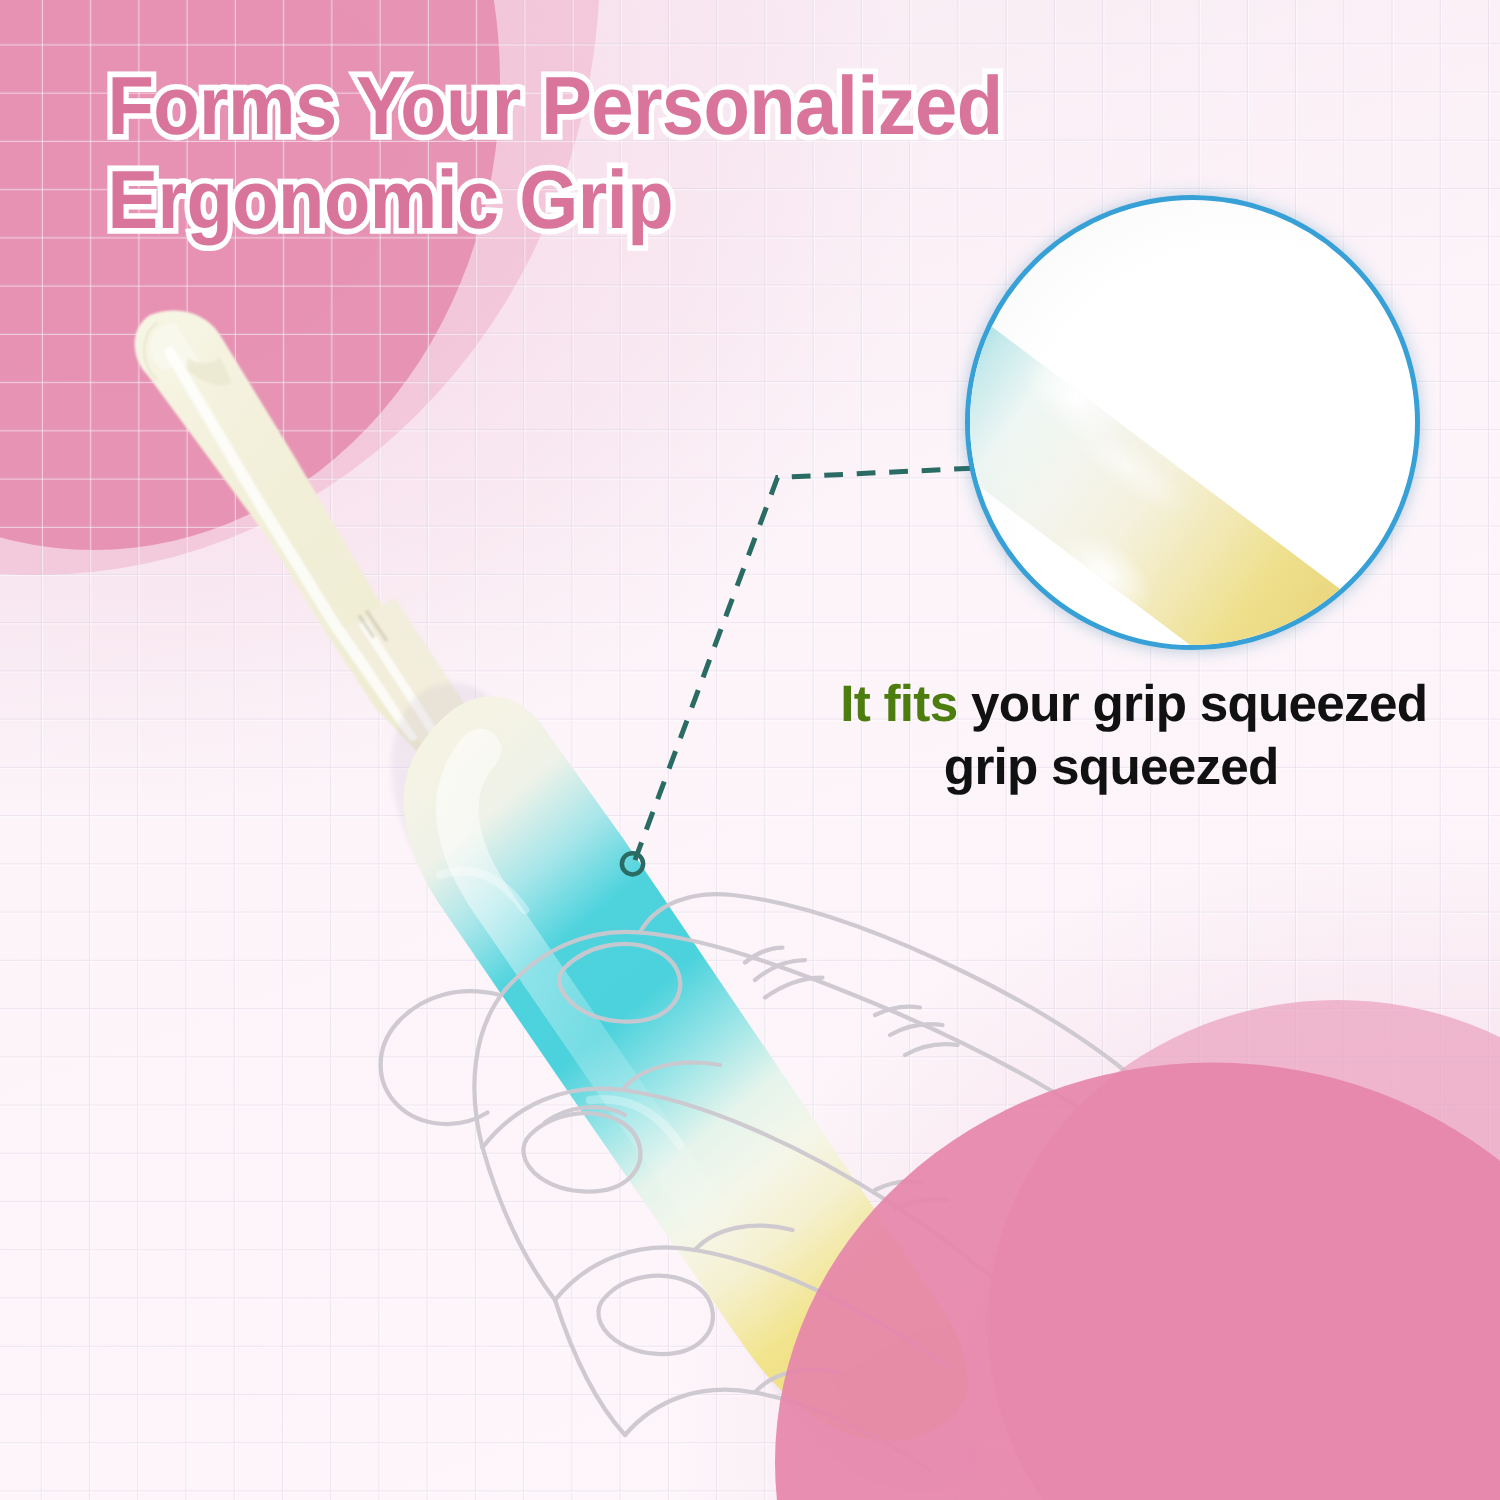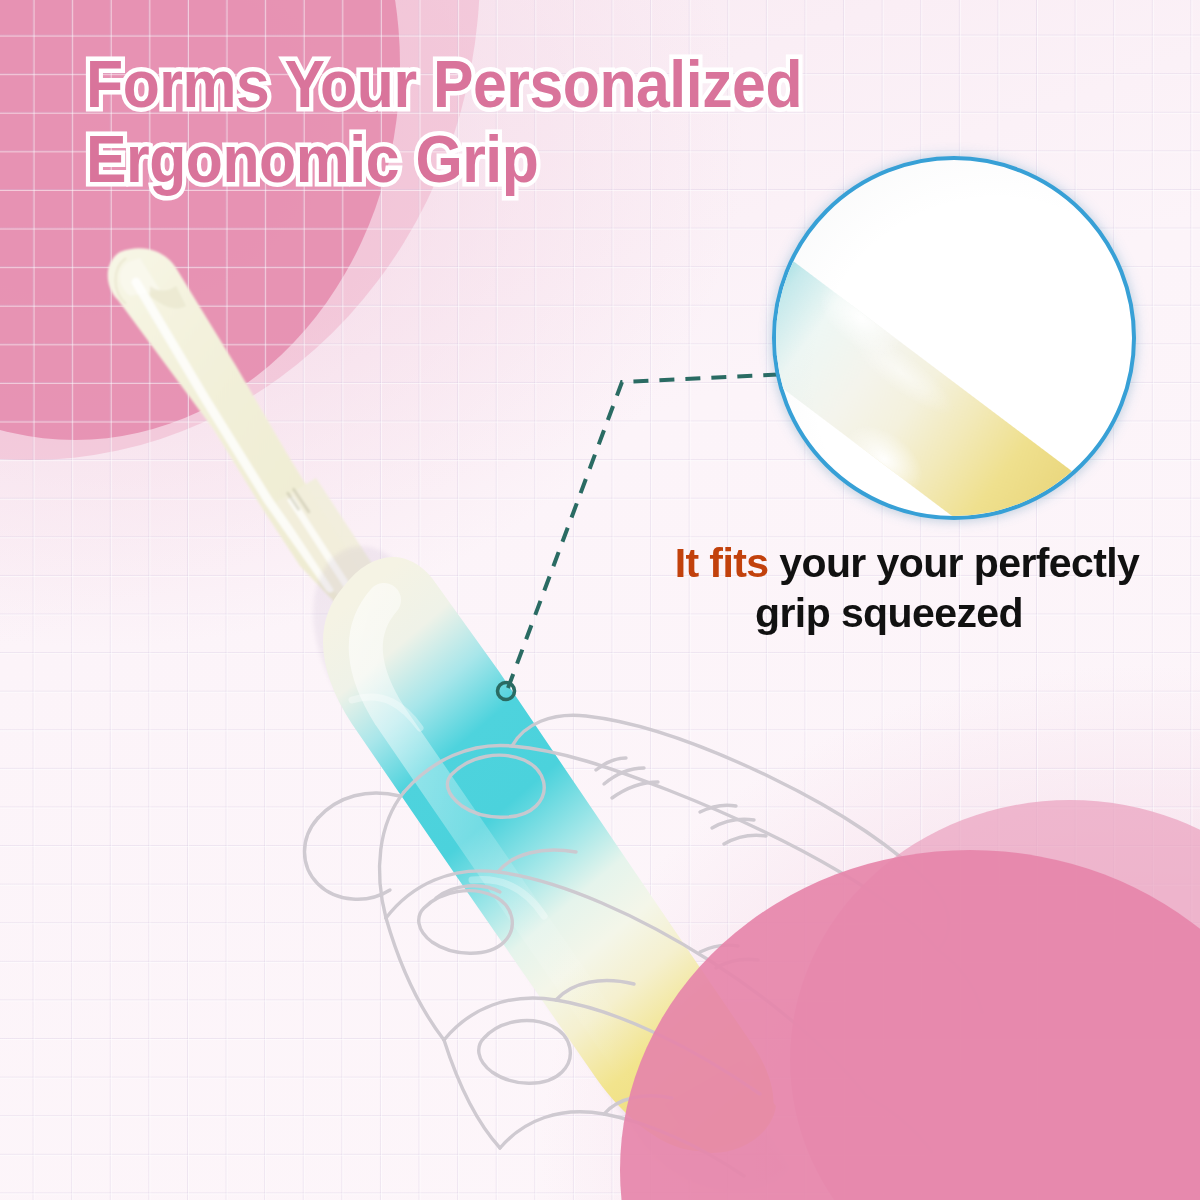--- a/index.html
+++ b/index.html
@@ -171,21 +171,21 @@
     top: 538px;
     width: 586px;
     text-align: center;
     font-family: "Liberation Sans", sans-serif;
     font-weight: bold;
     font-size: 41px;
     line-height: 1.22;
     color: #111111;
     letter-spacing: -0.6px;
   }
-  .caption .accent { color: #c2410c; margin-left: 36px; }
+  .caption .accent { color: #4d7c0f; margin-left: 36px; }
 </style>
 </head>
 <body>
 
 <div id="stage">
 
   <div class="bg-base"></div>
   <div class="blob blob-tl2"></div>
   <div class="blob blob-tl"></div>
   <div class="bg-grid"></div>
@@ -350,17 +350,17 @@
     <div class="inset-bar-wave"></div>
     <div class="inset-shade"></div>
   </div>
 
   <div class="title-block">
     <span class="title-line">Forms Your Personalized</span>
     <span class="title-line">Ergonomic Grip</span>
   </div>
 
   <div class="caption">
-    <span class="accent">It fits</span><span> your your perfectly</span><br>
+    <span class="accent">It fits</span><span> your grip squeezed</span><br>
     <span>grip squeezed</span>
   </div>
 
 </div>
 
 </body></html>

